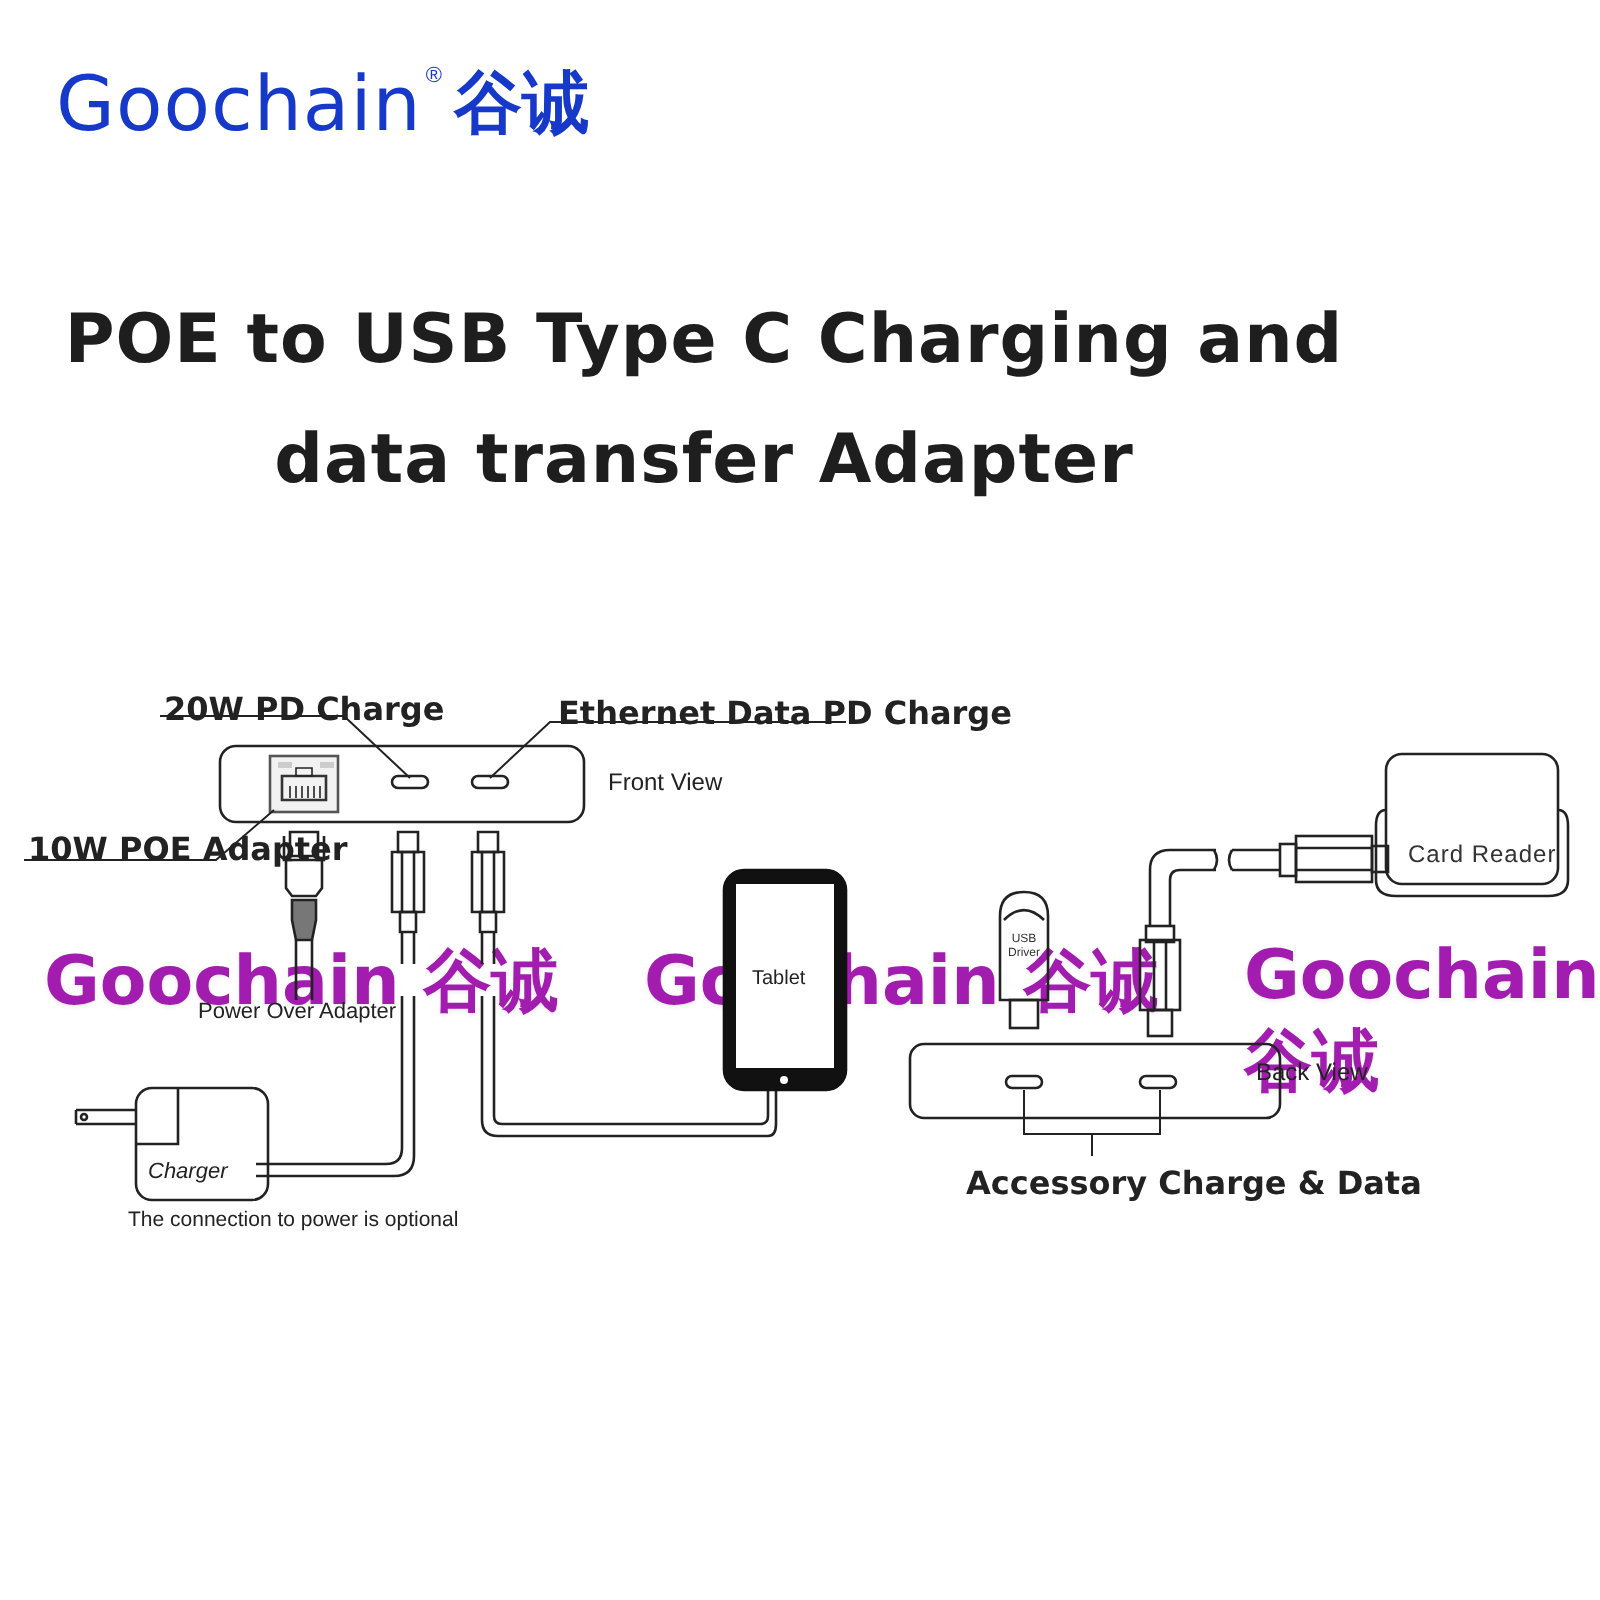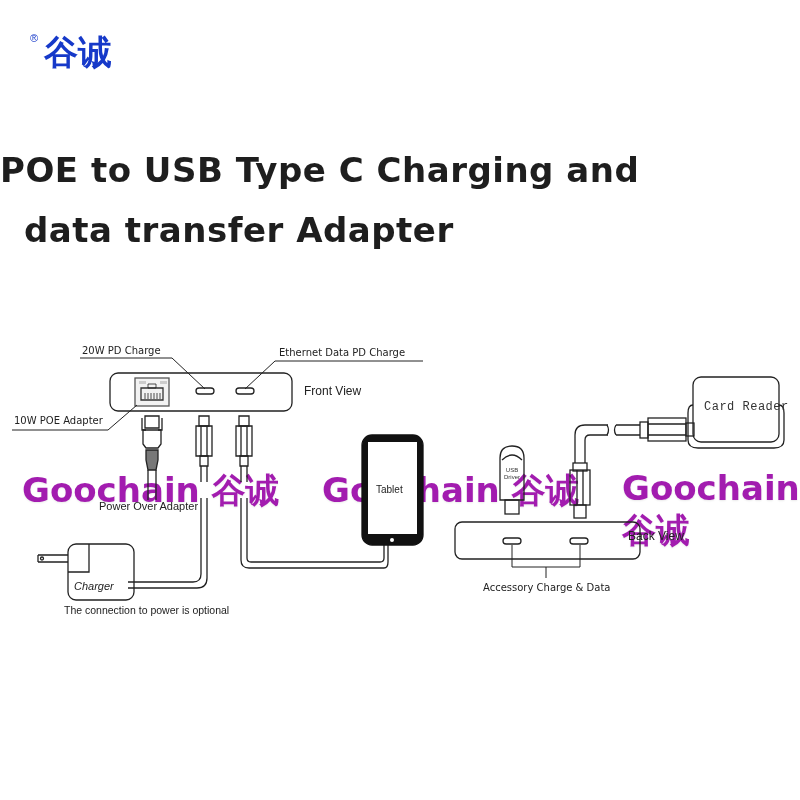--- a/index.html
+++ b/index.html
@@ -1,35 +1,36 @@
 <!DOCTYPE html>
 <html><head>
 <meta charset="utf-8">
 <style>
   html, body { margin:0; padding:0; background:#ffffff; }
   body { width:800px; height:800px; position:relative; overflow:hidden; font-family:"Liberation Sans", sans-serif; }
   .logo { position:absolute; left:28px; top:30px; height:44px; display:flex; align-items:flex-start; color:#1639c9; }
   .logo-text { font-family:"DejaVu Sans", sans-serif; font-size:38px; font-weight:500; letter-spacing:0.5px; line-height:44px; }
   .logo-reg { font-size:11px; margin-left:2px; margin-top:2px; }
   .logo-cn { font-size:34px; font-weight:bold; margin-left:6px; line-height:44px; font-family:"DejaVu Sans", sans-serif; }
-  .title { position:absolute; left:0; width:704px; text-align:left; font-family:"DejaVu Sans", sans-serif; font-weight:bold; font-size:34px; color:#1e1e1e; letter-spacing:0.5px; }
+  .title { position:absolute; left:0; width:704px; text-align:center; font-family:"DejaVu Sans", sans-serif; font-weight:bold; font-size:34px; color:#1e1e1e; letter-spacing:0.5px; }
   .t1 { top:150px; }
-  .t2 { top:210px;padding-left:24px; }
+  .t2 { top:210px; }
   svg.diagram { position:absolute; left:0; top:0; }
-  .lbl { position:absolute; font-family:"DejaVu Sans", sans-serif; font-size:10px; font-weight:normal; color:#222; white-space:nowrap; }
+  .lbl { position:absolute; font-family:"DejaVu Sans", sans-serif; font-size:16px; font-weight:bold; color:#222; white-space:nowrap; }
   .lbl-plain { position:absolute; font-family:"Liberation Sans", sans-serif; font-size:11px; color:#222; white-space:nowrap; }
   .view { position:absolute; font-family:"Liberation Sans", sans-serif; font-size:12px; color:#222; }
-  .serif { position:absolute; font-family:Liberation Mono, monospace; font-size:12px; color:#333; letter-spacing:0.5px; }
+  .serif { position:absolute; font-family:Liberation Sans, sans-serif; font-size:12px; color:#333; letter-spacing:0.5px;margin-top:20px; }
   .watermark { position:absolute; font-family:"DejaVu Sans", sans-serif; font-size:34px; font-weight:bold; color:#a21caf; text-shadow:0 1px 2px #eaeaea; top:468px; }
   .tiny { position:absolute; font-family:"Liberation Sans", sans-serif; font-size:6px; color:#333; line-height:7px; text-align:center; }
 </style>
 </head>
 <body>
 
 <div class="logo">
+  <span class="logo-text">Goochain</span>
   <span class="logo-reg">®</span>
   <span class="logo-cn">谷诚</span>
 </div>
 
 <div class="title t1">POE to USB Type C Charging and</div>
 <div class="title t2">data transfer Adapter</div>
 
 <div class="watermark" style="left:22px;">Goochain 谷诚</div>
 <div class="watermark" style="left:322px;">Goochain 谷诚</div>
 <div class="watermark" style="left:622px;">Goochain 谷诚</div>

